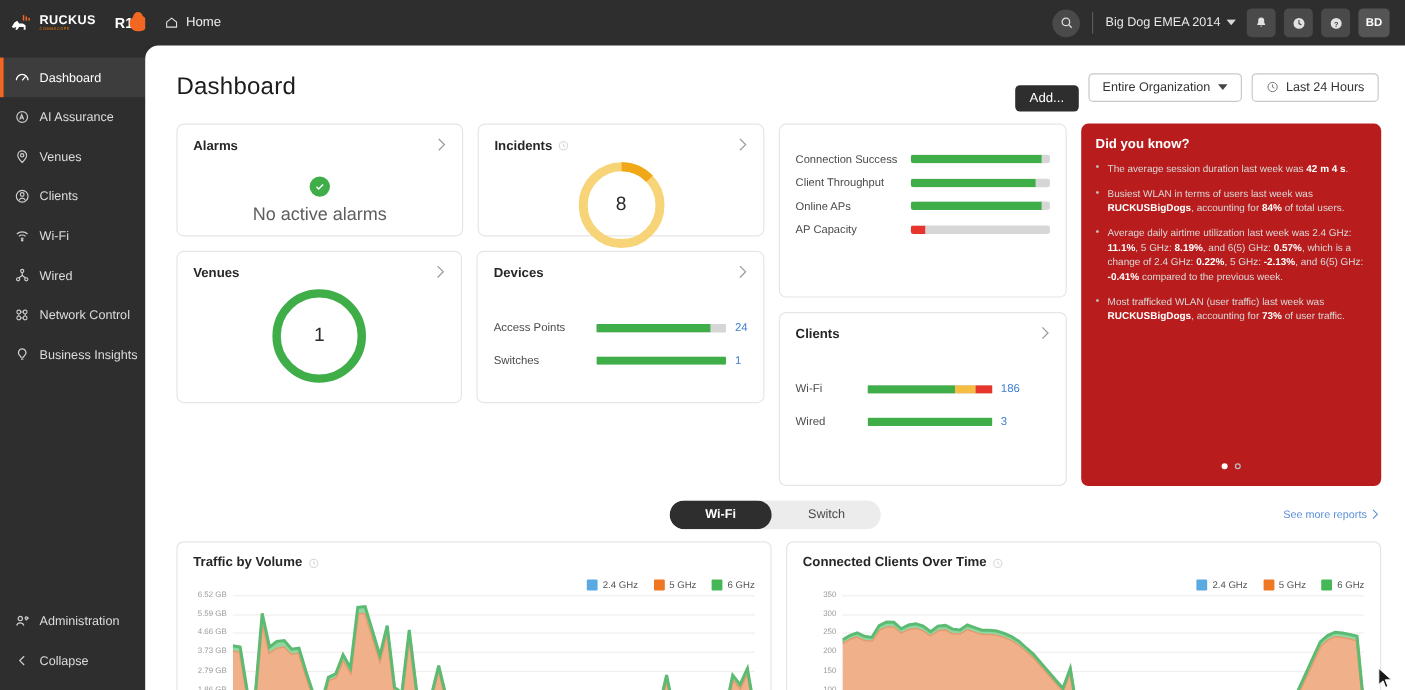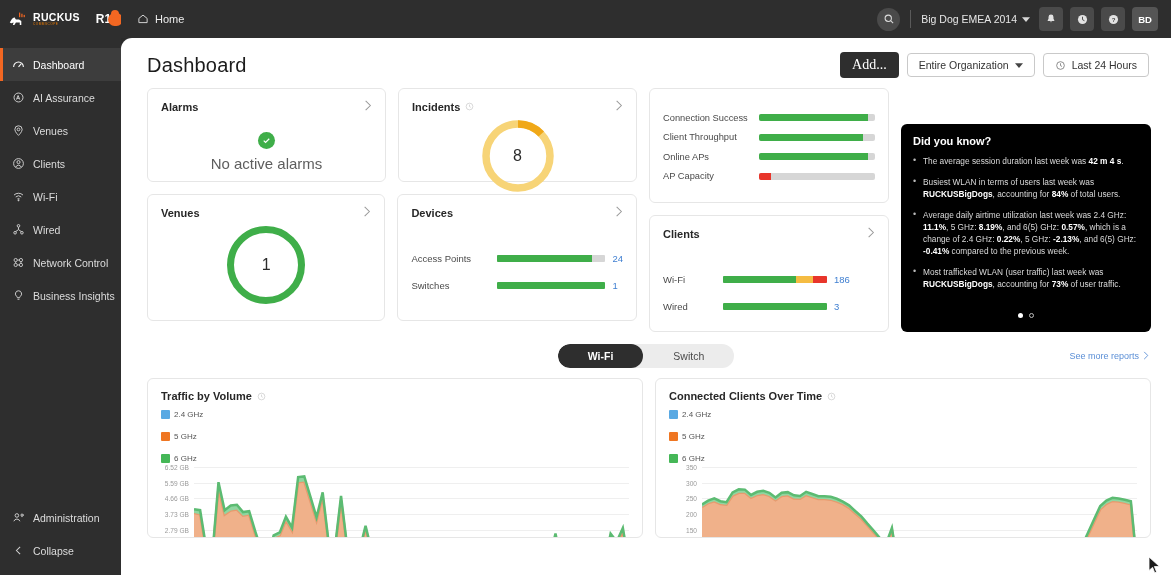--- a/index.html
+++ b/index.html
@@ -113,23 +113,24 @@
     border-top-left-radius: 11px;
     overflow: hidden;
   }
   .page-head {
     display: flex; align-items: center;
     padding: 14px 22px 0 26px;
   }
   .page-title { font-size: 20px; font-weight: 400; color: #1c1c1c; letter-spacing: .2px; }
   .head-actions { margin-left: auto; display: flex; align-items: center; gap: 8px; }
   .btn-dark {
-    background: #2e2e2e; color: #fff; font-size: 14px;
+    background: #2e2e2e; color: #fff; font-size: 11px;
     border-radius: 4px; padding: 5px 12px; cursor: pointer; border: none;
-    font-family: Liberation Serif, serif;
+    font-family: Liberation Sans, sans-serif;
+    margin-top: 19px;
   }
   .btn-outline {
     background: #fff; color: #333; font-size: 10.5px;
     border: 1px solid #c9c9c9; border-radius: 4px;
     padding: 5px 11px; cursor: pointer; display: flex; align-items: center; gap: 6px;
     font-family: inherit;
   }
 
   
   .cards-wrap {
@@ -188,23 +189,23 @@
   .dev-row { display: flex; align-items: center; height: 27px; }
   .dev-label { font-size: 9.5px; color: #4a4a4a; width: 86px; flex: 0 0 86px; }
   .dev-track {
     width: 108px; height: 7px; background: #d6d6d6; border-radius: 1px;
     overflow: hidden; display: flex; margin-right: 7px;
   }
   .dev-val { font-size: 9.5px; color: #3f7fd1; }
 
   
   .dyk {
-    width: 250px; flex: 0 0 250px; background: #000000;
+    width: 250px; flex: 0 0 250px; background: #b91c1c;
     border-radius: 6px; padding: 11px 12px; color: #e8e8e8;
-    height: 208px; position: relative; margin-top: 36px;
+    height: 302px; position: relative;
   }
   .dyk-title { font-size: 11px; font-weight: bold; color: #fff; margin-bottom: 8px; }
   .dyk ul { list-style: none; }
   .dyk li {
     font-size: 8.3px; line-height: 1.45; color: #dadada;
     margin-bottom: 9px; padding-left: 10px; position: relative;
   }
   .dyk li:before {
     content: "•"; position: absolute; left: 0; top: -1px; color: #b9b9b9; font-size: 9px;
   }
@@ -232,21 +233,21 @@
     position: absolute; right: 22px; font-size: 9px; color: #5b8fd6; cursor: pointer;
     display: flex; align-items: center; gap: 4px;
   }
 
   
   .charts-wrap { display: flex; gap: 12px; padding: 4px 20px 0 26px; }
   .chart-card {
     flex: 1; border: 1px solid #e6e6e6; border-radius: 6px;
     padding: 11px 13px 0 13px; height: 160px; position: relative; overflow: hidden;
   }
-  .legend { display: flex; gap: 13px; justify-content: flex-end; margin-top: 8px; flex-direction: column; }
+  .legend { display: flex; gap: 13px; justify-content: flex-end; margin-top: 8px; }
   .legend-item { display: flex; align-items: center; gap: 4px; font-size: 8px; color: #555; }
   .legend-sw { width: 9px; height: 9px; border-radius: 1px; }
   .plot { position: relative; margin-top: 4px; height: 110px; }
   .ylabels {
     position: absolute; left: 0; top: 0; width: 32px; height: 100%;
   }
   .ytick {
     position: absolute; right: 4px; font-size: 6.6px; color: #9a9a9a;
     transform: translateY(-50%); white-space: nowrap;
   }

